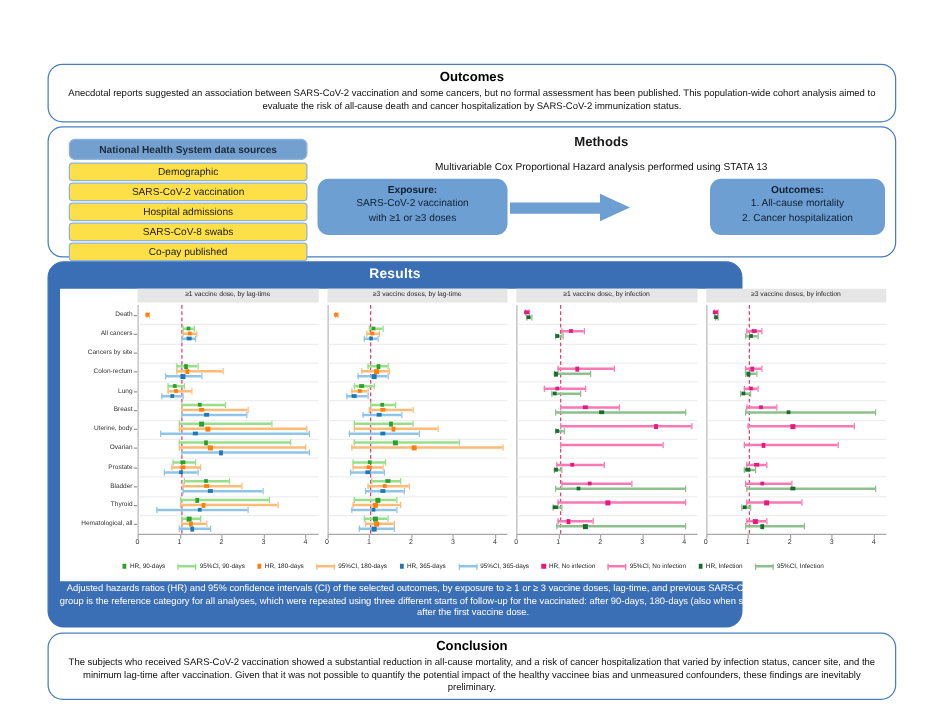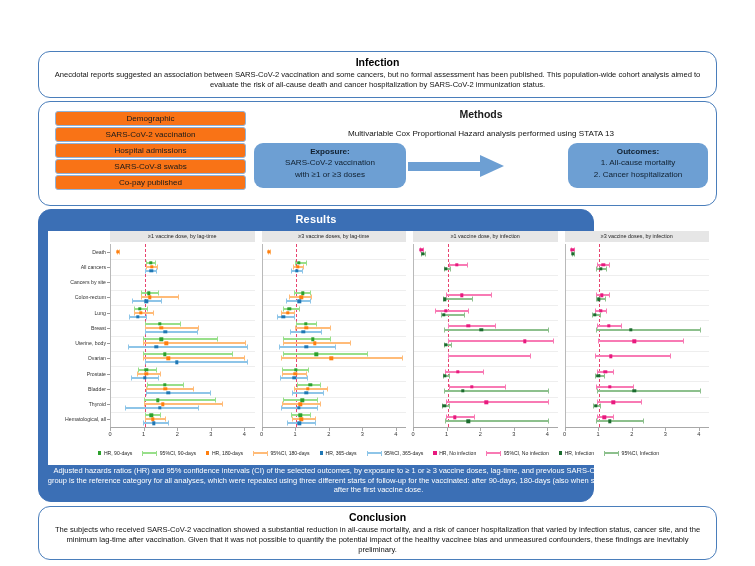--- a/index.html
+++ b/index.html
@@ -34,21 +34,21 @@
   
   #methods{left:38px;top:101px;width:679px;height:105px;}
   .methods-inner{display:flex;height:100%;box-sizing:border-box;padding-top:2px;}
   .ds-col{width:207px;flex:0 0 207px;padding:7px 0 0 16px;box-sizing:border-box;}
   .ds-head{
     background:#74a0cf;border:1px solid #8fb3db;border-radius:5px;
     text-align:center;font-size:8.1px;font-weight:bold;color:#1b2a3a;
     padding:3px 2px;margin-bottom:2px;
   }
   .ds-item{
-    background:#f97316;border:1px solid #8fb3db;border-radius:3px;
+    background:#fde047;border:1px solid #8fb3db;border-radius:3px;
     text-align:center;font-size:8.1px;color:#1a1a1a;padding:2px 2px;margin-bottom:1px;
   }
   .meth-col{flex:1;position:relative;}
   .meth-title{text-align:center;font-weight:bold;font-size:10.5px;margin:4px 0 0 0;}
   .meth-sub{text-align:center;font-size:8.1px;margin:9px 0 5px 0;color:#111;}
   .flowrow{position:relative;height:48px;margin:0 6px;}
   .exposure{
     position:absolute;left:2px;top:0;width:152px;height:45px;
     background:#6d9fd3;border-radius:9px;color:#102030;
     font-size:8.1px;text-align:center;line-height:11.4px;padding-top:3px;box-sizing:border-box;
@@ -127,27 +127,28 @@
   .lg .ln{position:relative;width:15px;height:2px;}
   .lg .ln i{position:absolute;top:-1.5px;width:1px;height:5px;}
 </style>
 </head>
 <body>
 
 <div class="poster">
 
 
   <div class="panel" id="rationale">
-    <div class="panel-head">Infection</div>
+    <div class="panel-head">Outcomes</div>
     <div class="panel-body">Anecdotal reports suggested an association between SARS-CoV-2 vaccination and some cancers, but no formal assessment has been published. This population-wide cohort analysis aimed to evaluate the risk of all-cause death and cancer hospitalization by SARS-CoV-2 immunization status.</div>
   </div>
 
   <div class="panel" id="methods">
     <div class="methods-inner">
       <div class="ds-col">
+        <div class="ds-head">National Health System data sources</div>
         <div class="ds-item">Demographic</div>
         <div class="ds-item">SARS-CoV-2 vaccination</div>
         <div class="ds-item">Hospital admissions</div>
         <div class="ds-item">SARS-CoV-8 swabs</div>
         <div class="ds-item">Co-pay published</div>
       </div>
       <div class="meth-col">
         <div class="meth-title">Methods</div>
         <div class="meth-sub">Multivariable Cox Proportional Hazard analysis performed using STATA 13</div>
         <div class="flowrow">

